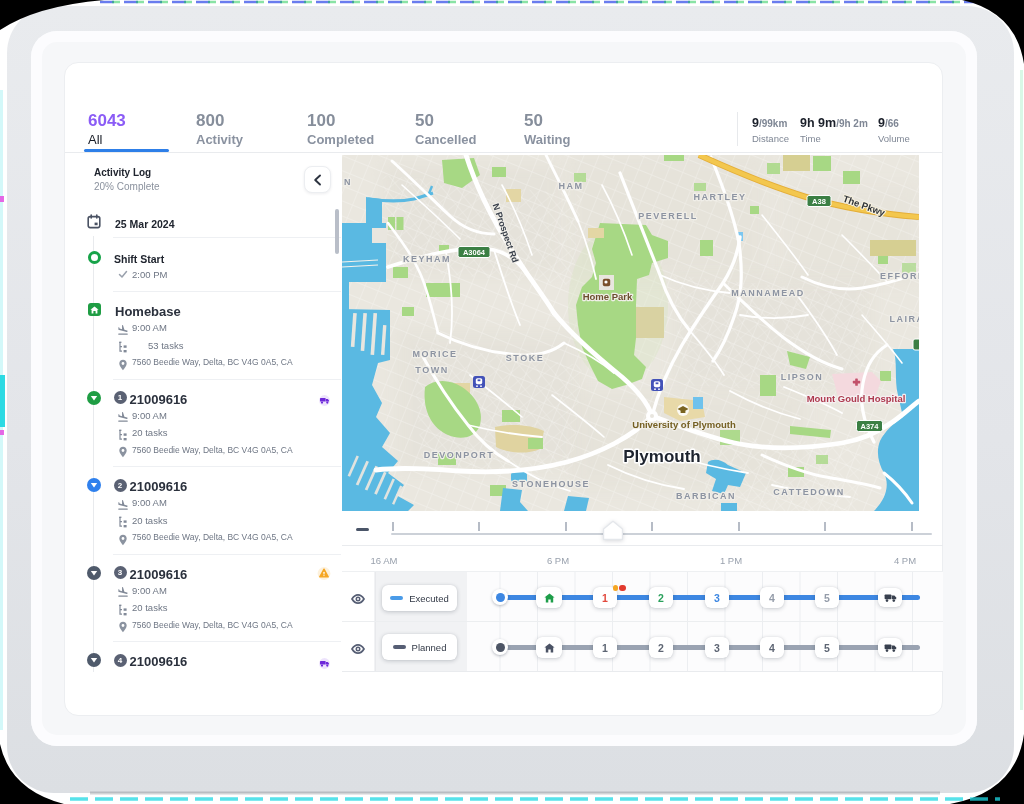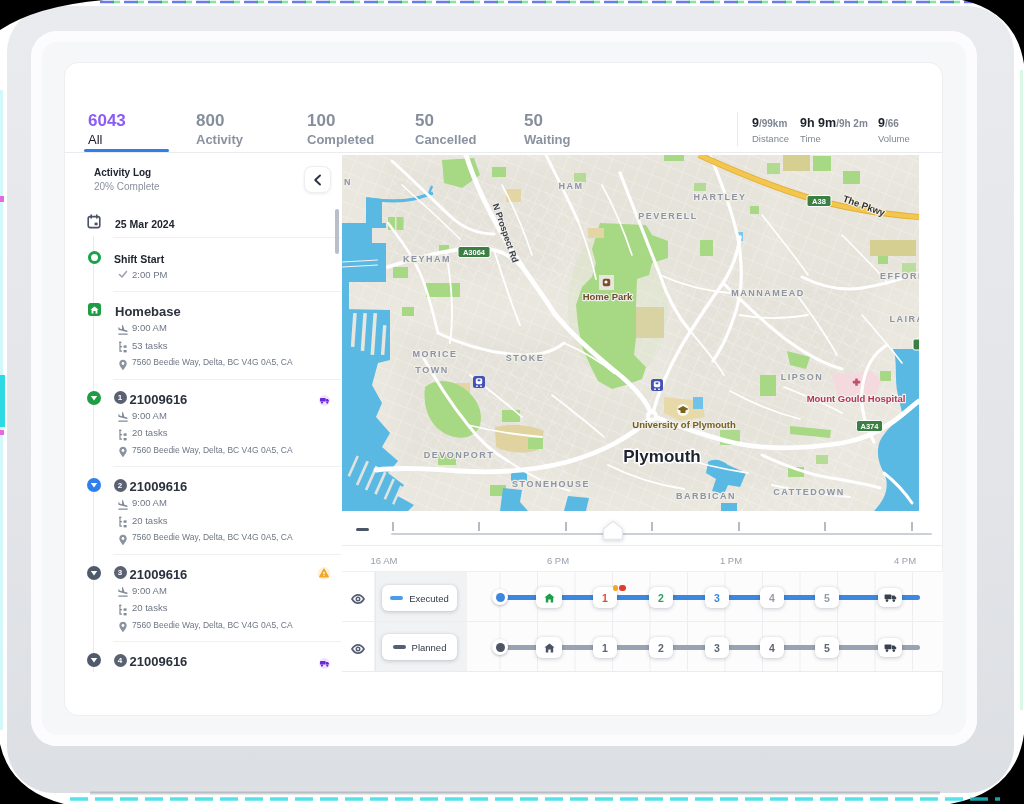--- a/index.html
+++ b/index.html
@@ -126,21 +126,21 @@
 <div class="abs sb-m" style="left:132px;top:323.0px">9:00 AM</div>
 <div class="abs" style="left:118px;top:339px"><svg width="11" height="12" viewBox="0 0 11 12">
       <g stroke="#828a98" stroke-width="1.2" fill="none">
         <path d="M2 1 V10.2 H4"></path>
         <path d="M2 5.6 H4"></path>
       </g>
       <rect x="5.6" y="4.4" width="3" height="2.4" fill="#828a98"></rect>
       <rect x="5.6" y="9" width="3" height="2.4" fill="#828a98"></rect>
       <rect x="1.2" y="0.6" width="2.2" height="1.4" fill="#828a98"></rect>
     </svg></div>
-<div class="abs sb-m" style="left:132px;top:340.5px">53 tasks</div>
+<div class="abs sb-m" style="left:148px;top:340.5px">53 tasks</div>
 <div class="abs" style="left:118px;top:356.5px"><svg width="10" height="12" viewBox="0 0 10 12">
       <path d="M5 0.8 C2.9 0.8 1.3 2.4 1.3 4.5 C1.3 7.2 5 11.2 5 11.2 C5 11.2 8.7 7.2 8.7 4.5 C8.7 2.4 7.1 0.8 5 0.8 Z M5 5.9 C4.2 5.9 3.6 5.3 3.6 4.5 C3.6 3.7 4.2 3.1 5 3.1 C5.8 3.1 6.4 3.7 6.4 4.5 C6.4 5.3 5.8 5.9 5 5.9 Z" fill="#8b93a0"></path>
     </svg></div>
 <div class="abs addr" style="left:132px;top:358.0px">7560 Beedie Way, Delta, BC V4G 0A5, CA</div>
 <div class="abs divl" style="left:113px;top:378.5px;width:228px"></div>
 <div class="abs circ" style="left:87px;top:390.5px;background:#1f9d44">
     <svg width="8" height="6" viewBox="0 0 8 6">
       <path d="M0.8 1 L7.2 1 L4 5.4 Z" fill="#fff"></path>
     </svg>
   </div>

